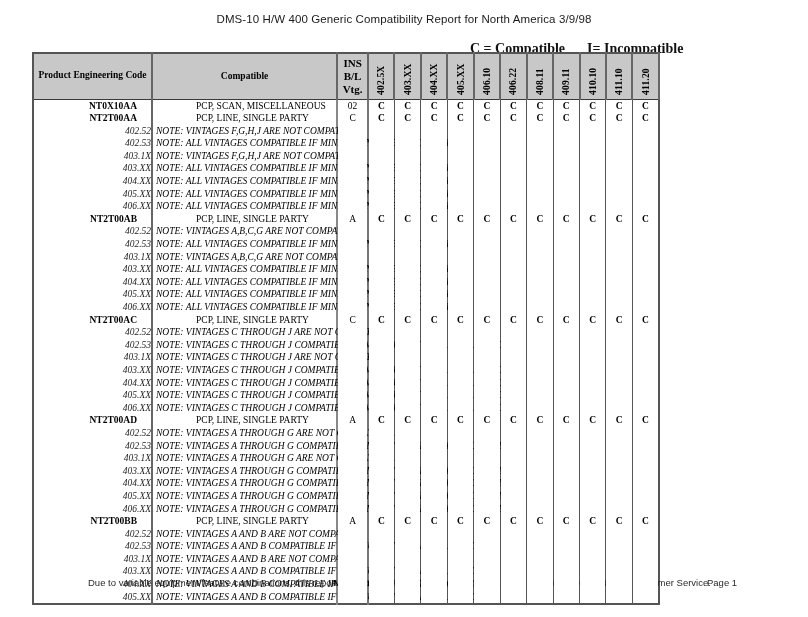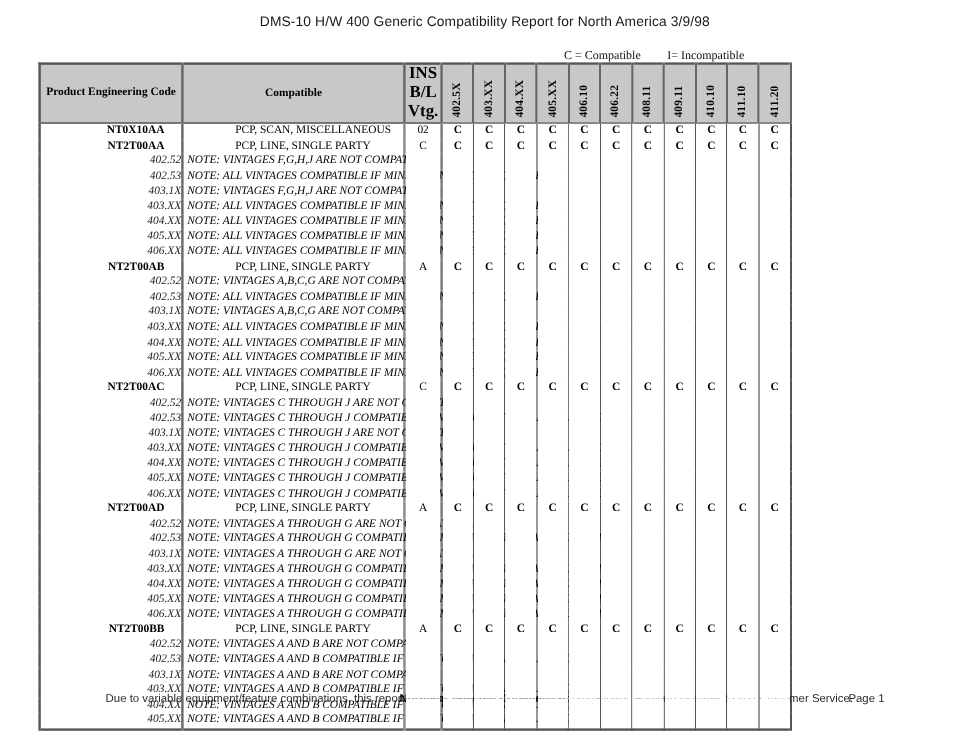--- a/index.html
+++ b/index.html
@@ -28,22 +28,22 @@
     color: #1a1a1a;
     letter-spacing: 0.1px;
   }
 
   
   .legend {
     position: absolute;
     top: 41px;
     left: 470px;
     font-family: "Liberation Serif", serif;
-    font-size: 10px;
-    font-weight: normal;
+    font-size: 14px;
+    font-weight: bold;
     color: #111;
     white-space: nowrap;
   }
   .legend .lg-gap { display:inline-block; width: 22px; }
 
   
   .table-wrap {
     position: absolute;
     left: 32px;
     top: 52px;
@@ -67,21 +67,21 @@
     border: 1px solid #3a3a3a;
     border-right: 2px solid #666;
     font-weight: bold;
     font-size: 9.5px;
     text-align: center;
     height: 46px;
     box-sizing: border-box;
   }
   th.h-pec { width: 108px; line-height: 1.25; }
   th.h-desc { width: 168px; }
-  th.h-ins { width: 28px; line-height: 1.15; font-size: 14px; }
+  th.h-ins { width: 28px; line-height: 1.15; font-size: 11px; }
   th.h-vert {
     width: 24px;
     position: relative;
   }
   th.h-vert .vtxt {
     position: absolute;
     left: 50%;
     bottom: 4px;
     transform-origin: left bottom;
     transform: rotate(-90deg) translate(0, 50%);

